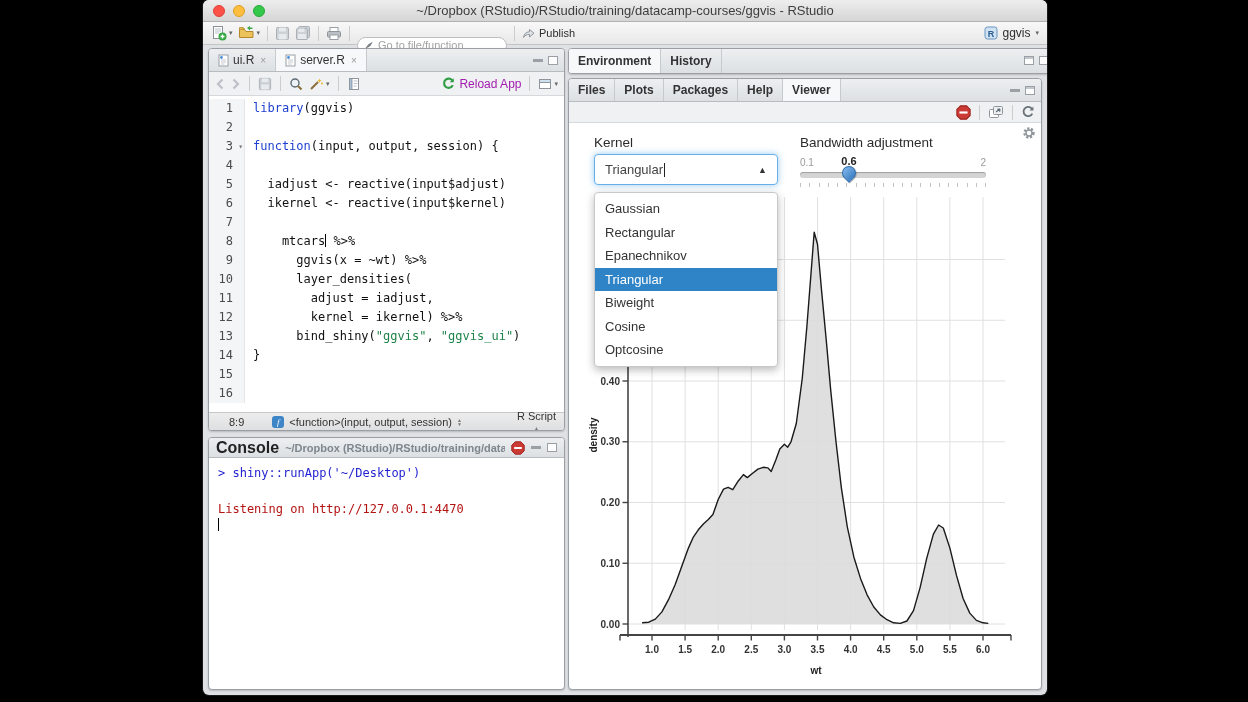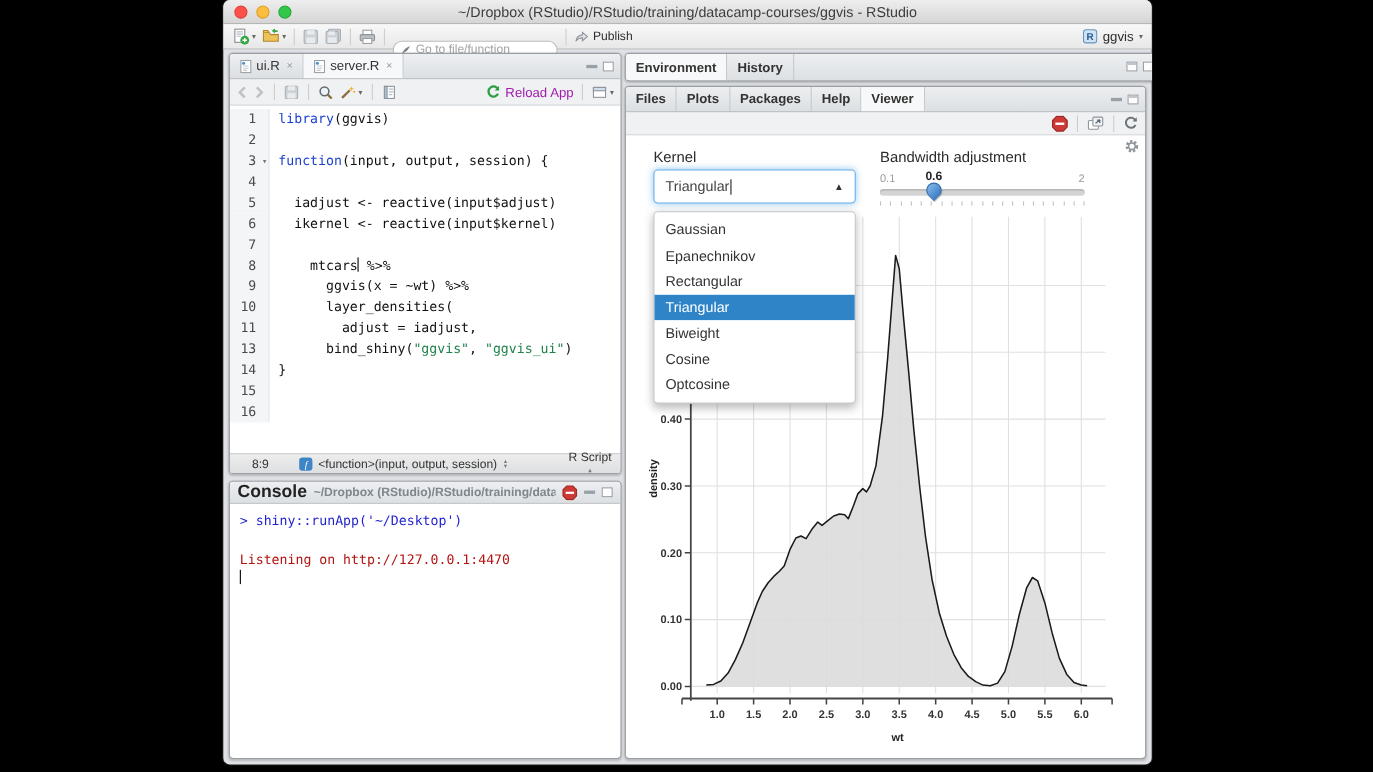--- a/index.html
+++ b/index.html
@@ -290,20 +290,24 @@
         </div>
         <div class="codeline">
           <div class="gutter">10</div>
           <div class="ctext"><span class="pl">      layer_densities(</span></div>
         </div>
         <div class="codeline">
           <div class="gutter">11</div>
           <div class="ctext"><span class="pl">        adjust = iadjust,</span></div>
         </div>
         <div class="codeline">
+          <div class="gutter">12</div>
+          <div class="ctext"><span class="pl">        kernel = ikernel) %&gt;%</span></div>
+        </div>
+        <div class="codeline">
           <div class="gutter">13</div>
           <div class="ctext"><span class="pl">      bind_shiny(</span><span class="str">"ggvis"</span><span class="pl">, </span><span class="str">"ggvis_ui"</span><span class="pl">)</span></div>
         </div>
         <div class="codeline">
           <div class="gutter">14</div>
           <div class="ctext"><span class="pl">}</span></div>
         </div>
         <div class="codeline">
           <div class="gutter">15</div>
           <div class="ctext"></div>
@@ -437,22 +441,22 @@
             <div class="sl-tick"></div>
             <div class="sl-tick"></div>
             <div class="sl-tick"></div>
             <div class="sl-tick"></div>
             <div class="sl-tick"></div>
           </div>
       </div>
 
       <div id="dropdown">
           <div class="dd-item">Gaussian</div>
+          <div class="dd-item">Rectangular</div>
           <div class="dd-item">Epanechnikov</div>
-          <div class="dd-item">Rectangular</div>
           <div class="dd-item selected">Triangular</div>
           <div class="dd-item">Biweight</div>
           <div class="dd-item">Cosine</div>
           <div class="dd-item">Optcosine</div>
         </div>
 
       <div id="plot-wrap"><svg width="450" height="500">
             <line x1="67" x2="67" y1="10" y2="443" stroke="#e0e0e0"></line>
             <line x1="100.1" x2="100.1" y1="10" y2="443" stroke="#e0e0e0"></line>
             <line x1="133.2" x2="133.2" y1="10" y2="443" stroke="#e0e0e0"></line>

